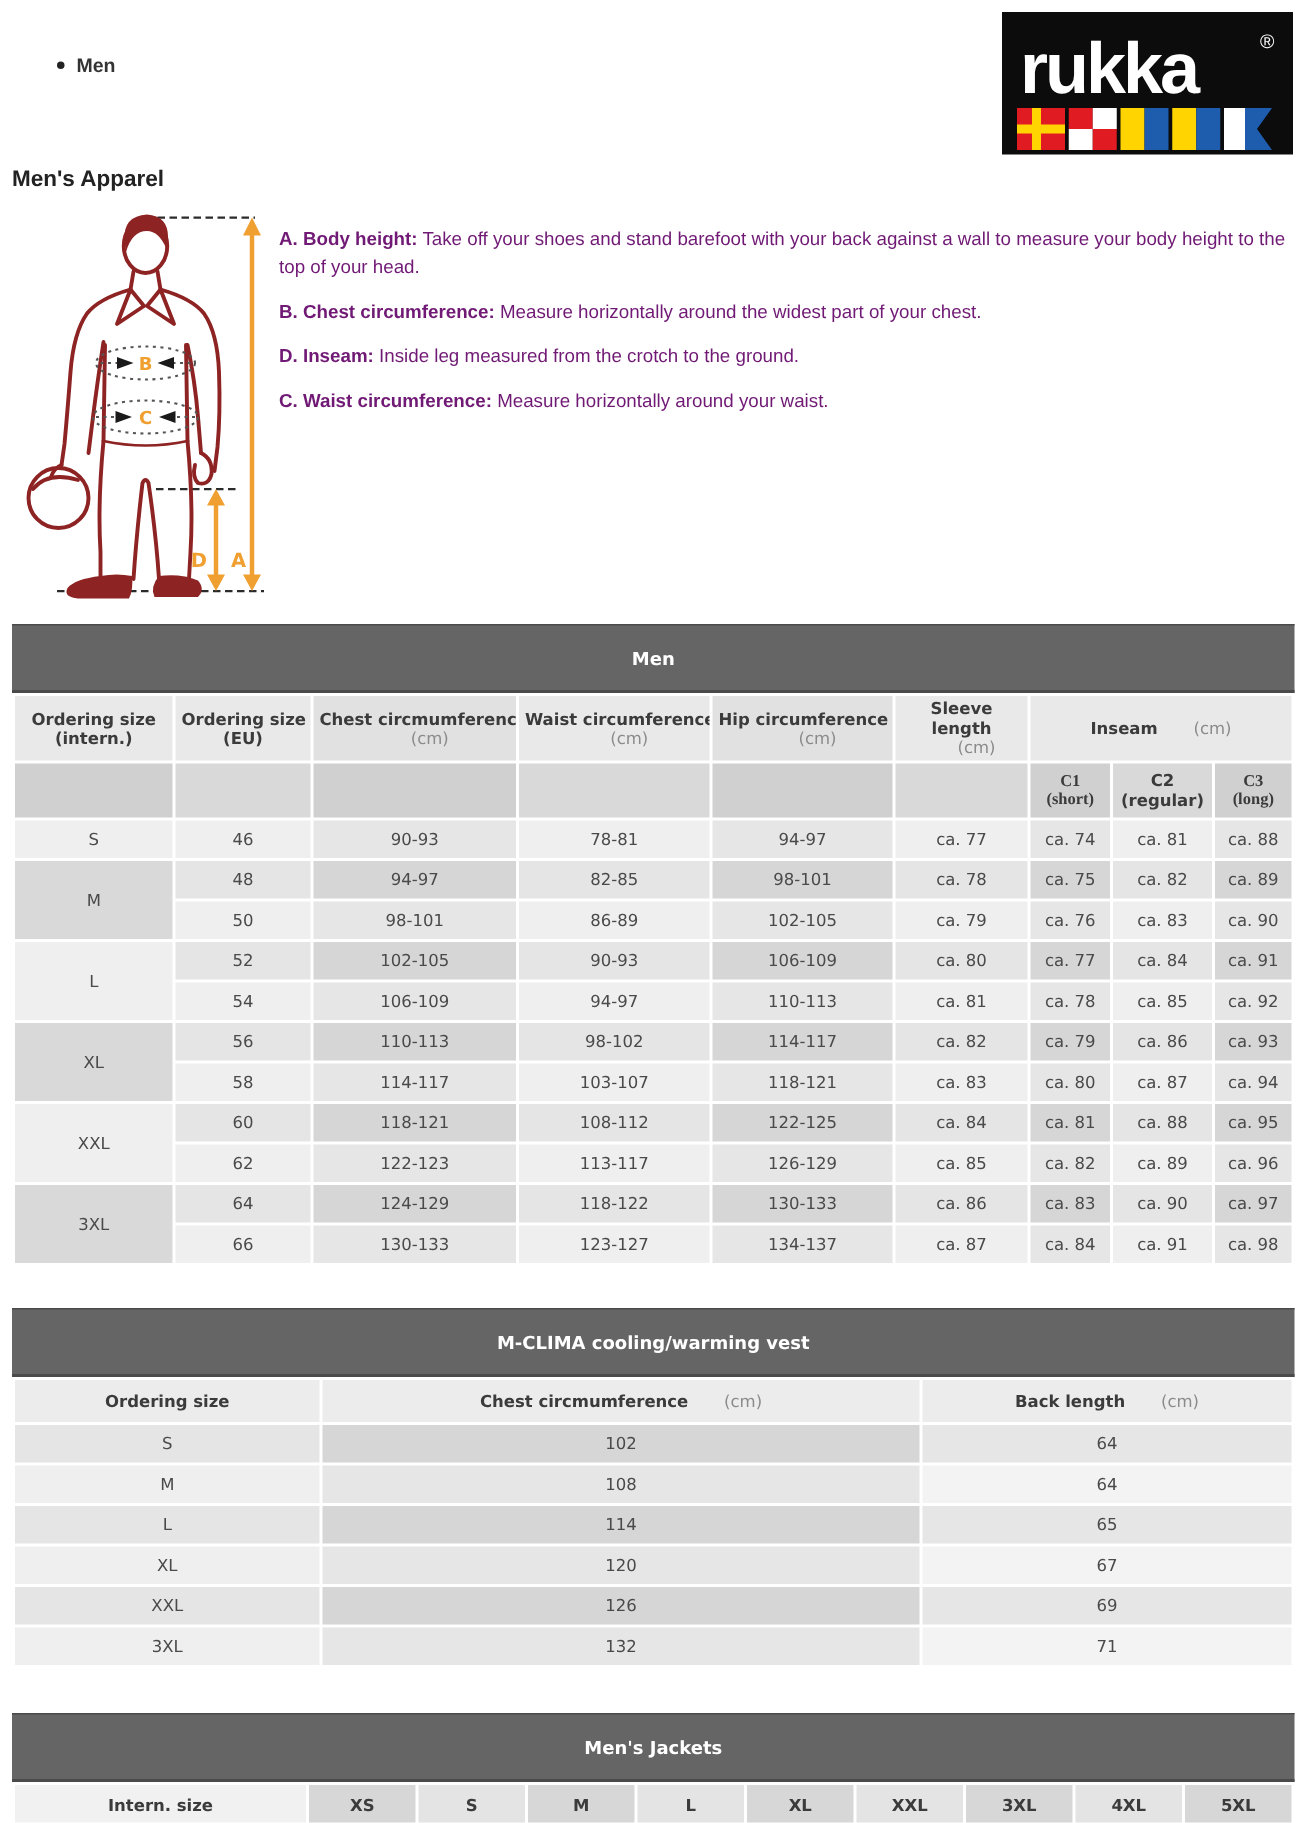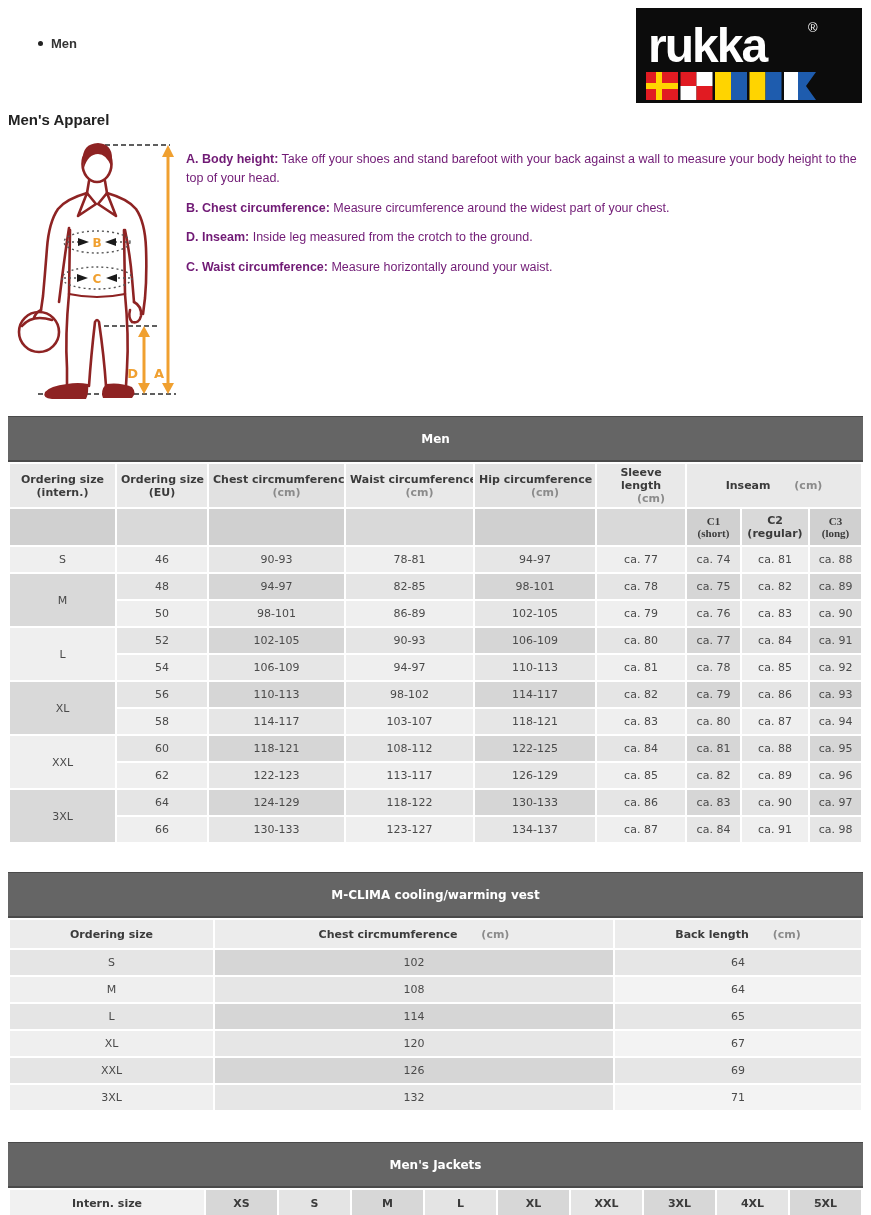--- a/index.html
+++ b/index.html
@@ -4,40 +4,40 @@
 <style>
   html,body{margin:0;padding:0;background:#fff;}
   body{width:871px;height:1215px;overflow:hidden;font-family:"Liberation Sans",sans-serif;color:#333;}
   .page{position:relative;width:871px;height:1215px;}
 
   
   ul.nav{margin:0;padding:36px 0 0 37px;list-style:none;}
   ul.nav li{position:relative;padding-left:14px;margin-bottom:5px;font-size:13px;font-weight:bold;color:#333;}
   ul.nav li::before{content:'';position:absolute;left:1px;top:5px;width:5px;height:5px;border-radius:50%;background:#222;}
   ul.nav a{color:#333;text-decoration:none;cursor:pointer;}
-  .logo{position:absolute;top:8px;right:9px;width:226px;height:95px;background:#0c0c0c;}
+  .logo{position:absolute;top:8px;right:9px;width:194px;height:95px;background:#0c0c0c;}
 
   h2.apparel{margin:60px 0 0 8px;font-size:15px;color:#222;}
 
   
   .guide{display:flex;margin:8px 0 0 8px;}
   .figure{width:170px;height:268px;flex:none;}
   .guide-text{padding:14px 0 0 8px;width:686px;font-size:12.5px;color:#701a75;}
   .guide-text p{margin:0 0 10px 0;line-height:1.55;}
 
   
   .band{margin:0 0 0 8px;width:855px;box-sizing:border-box;background:#656565;border-top:1px solid #4a4a4a;
         border-bottom:2px solid #4a4a4a;color:#fff;font-weight:bold;font-size:12px;text-align:center;
         padding:15px 0 14px 0;font-family:"DejaVu Sans","Liberation Sans",sans-serif;}
   table.sizetable{border-collapse:separate;border-spacing:2px;table-layout:fixed;width:855px;margin:0 0 0 8px;
         font-family:"DejaVu Sans","Liberation Sans",sans-serif;font-size:11px;color:#4a4a4a;background:#fff;}
   .sizetable th,.sizetable td{text-align:center;vertical-align:middle;padding:2px 4px;overflow:hidden;}
   .sizetable thead th{font-weight:bold;color:#3b3b3b;}
   .hb{font-weight:bold;color:#3b3b3b;white-space:nowrap;}
-  .unit{color:#8b8b8b;font-weight:bold;margin-left:20px;}
+  .unit{color:#8b8b8b;font-weight:normal;margin-left:20px;}
   .hwrap{width:66px;margin:0 auto;}
   tr.h1 th{background:#e9e9e9;height:36px;}
   tr.h1 th.tint{background:#e1e1e1;}
   tr.h2 th{background:#d9d9d9;height:32px;}
   tr.h2 th.tint{background:#d0d0d0;font-family:Liberation Serif, serif;}
   .sizetable td{height:21px;}
   .c-rlight{background:#efefef;margin-left:18px;}  .c-rlight.tint{background:#e6e6e6;}  .c-rlight.lite{background:#f3f3f3;}
   .c-rdark{background:#e5e5e5;}   .c-rdark.tint{background:#d6d6d6;}   .c-rdark.lite{background:#e6e6e6;}
   .g-light{background:#efefef;}   .g-dark{background:#d9d9d9;}
   .mt-mclima thead th{background:#ececec;height:24px;}
@@ -155,21 +155,21 @@
         <g>
           <line class="arrowln" x1="160" y1="18" x2="160" y2="250"></line>
           <polygon class="ahead" points="154,21 166,21 160,9"></polygon>
           <polygon class="ahead" points="154,247 166,247 160,258"></polygon>
           <text class="atext" x="156" y="242" text-anchor="end">A</text>
         </g>
       </svg>
     </div>
     <div class="guide-text" id="guide-text">
         <p><b>A. Body height:</b><span> Take off your shoes and stand barefoot with your back against a wall to measure your body height to the top of your head.</span></p>
-        <p><b>B. Chest circumference:</b><span> Measure circumference around the widest part of your chest.</span></p>
+        <p><b>B. Chest circumference:</b><span> Measure horizontally around the widest part of your chest.</span></p>
         <p><b>D. Inseam:</b><span> Inside leg measured from the crotch to the ground.</span></p>
         <p><b>C. Waist circumference:</b><span> Measure horizontally around your waist.</span></p>
       </div>
   </div>
 
   <div class="spacer12"></div>
 
   <div class="band">Men</div>
   <table class="sizetable">
     <colgroup>

